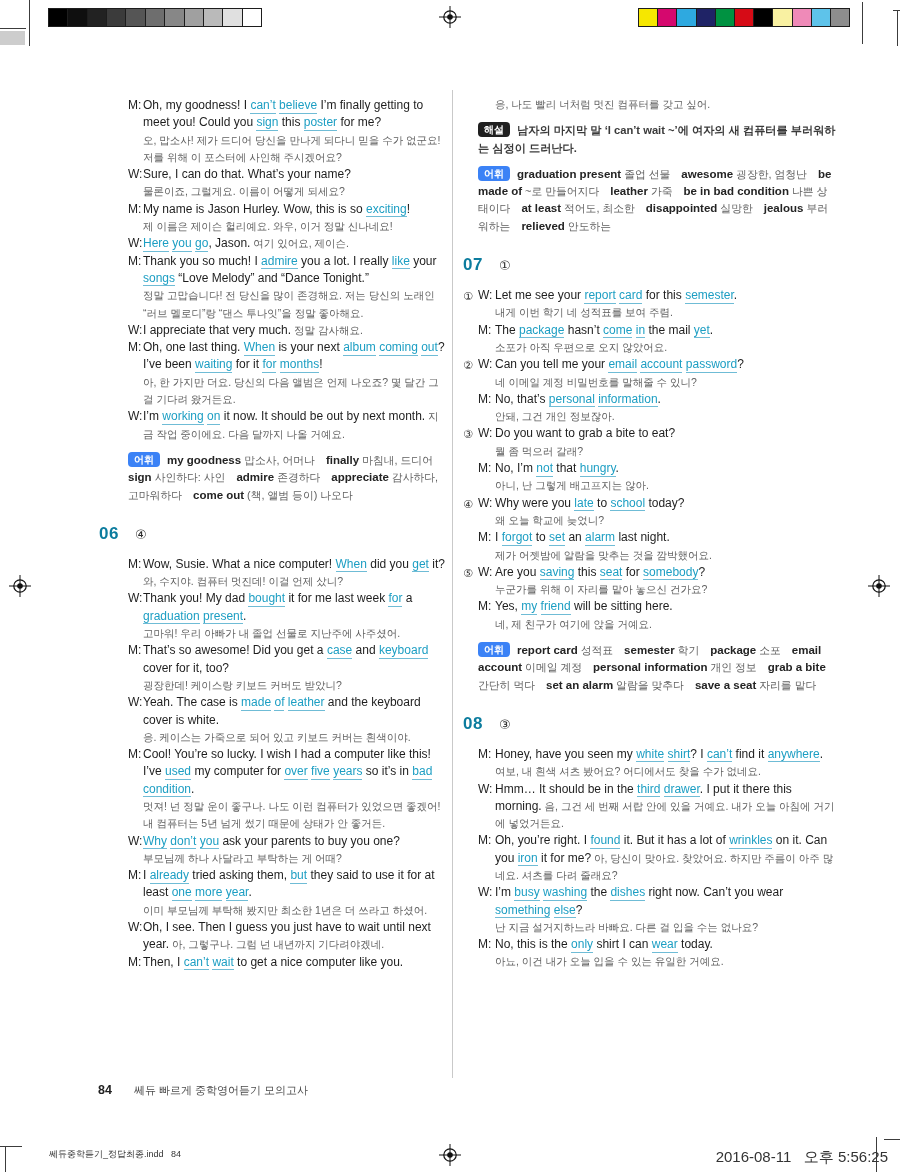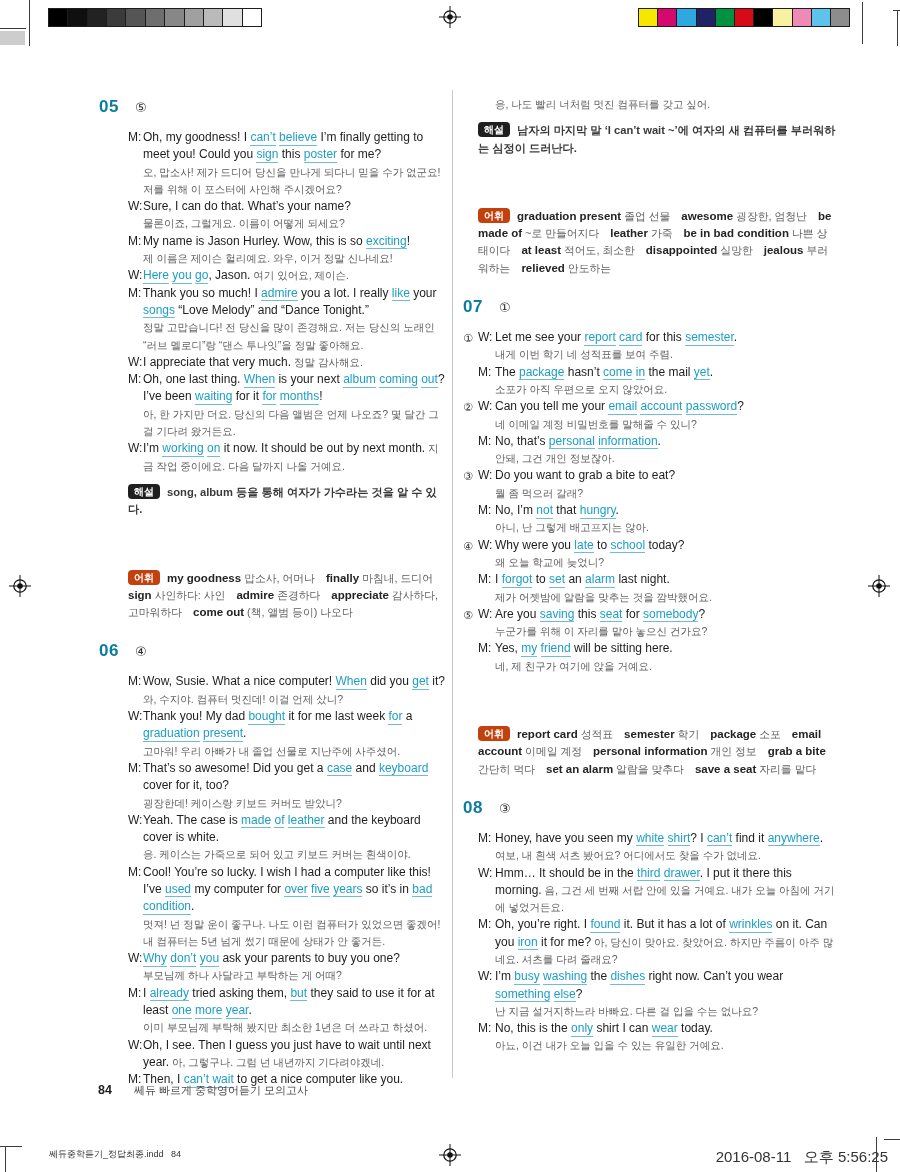--- a/index.html
+++ b/index.html
@@ -40,21 +40,21 @@
   .en{color:#1e1e1e;}
   .ul{color:#1c9ec3;border-bottom:1px solid #6fbcd6;padding-bottom:0.5px;}
   .ko{color:#5f5f5f;font-size:10.5px;}
   .nk{color:#3a3a3a;font-size:11.2px;font-weight:bold;}
 
   .note,.vocab{margin:9px 0 9px 29px;font-size:11.2px;line-height:17.3px;}
   .col-right .note,.col-right .vocab{margin-left:15px;}
   .badge{display:inline-block;font-size:10px;line-height:13px;color:#ffffff;border-radius:4px;
          padding:1px 6px 1px;margin-right:7px;font-weight:bold;vertical-align:1px;}
   .badge-dark{background:#1f1f1f;}
-  .badge-teal{background:#c2410c;margin-top:42px;}
+  .badge-teal{background:#3b82f6;}
   .term{color:#242424;font-weight:bold;font-size:11.5px;}
   .vocab .ko{color:#606060;font-size:10.8px;}
   .gap{display:inline-block;width:11px;}
 
   
   .book-footer{position:absolute;left:98px;top:1083px;display:flex;align-items:baseline;}
   .page-num{font-weight:bold;font-size:12.5px;color:#222222;}
   .book-title{margin-left:22px;font-size:11px;color:#4a4a4a;}
   .print-left{position:absolute;left:49px;top:1148px;font-size:9px;color:#333333;white-space:pre;}
   .print-right{position:absolute;right:12px;top:1148px;font-size:15px;color:#333333;white-space:pre;}
@@ -131,21 +131,20 @@
   <div class="cropline" style="left:893px;top:10px;width:7px;height:1px;"></div>
   <div class="cropline" style="left:897px;top:10px;width:1px;height:36px;"></div>
   <div class="cropline" style="left:0;top:1146px;width:22px;height:1px;"></div>
   <div class="cropline" style="left:5px;top:1146px;width:1px;height:26px;"></div>
   <div class="cropline" style="left:876px;top:1137px;width:1px;height:35px;"></div>
   <div class="cropline" style="left:884px;top:1139px;width:16px;height:1px;"></div>
 
   <div class="divider"></div>
 
   <div class="col col-left" id="col-left">
-      <div class="hdr"><span class="qnum">05</span><span class="qans">⑤</span></div>
       <div class="line">
         <span class="speaker">M:</span>
         <div class="ltext"><span class="en">Oh, my goodness! I </span><span class="ul">can’t</span><span class="en"> </span><span class="ul">believe</span><span class="en"> I’m finally getting to meet you! Could you </span><span class="ul">sign</span><span class="en"> this </span><span class="ul">poster</span><span class="en"> for me?</span><br><span class="ko">오, 맙소사! 제가 드디어 당신을 만나게 되다니 믿을 수가 없군요! 저를 위해 이 포스터에 사인해 주시겠어요?</span></div>
       </div>
       <div class="line">
         <span class="speaker">W:</span>
         <div class="ltext"><span class="en">Sure, I can do that. What’s your name?</span><br><span class="ko">물론이죠, 그럴게요. 이름이 어떻게 되세요?</span></div>
       </div>
       <div class="line">
         <span class="speaker">M:</span>
@@ -164,21 +163,20 @@
         <div class="ltext"><span class="en">I appreciate that very much.</span><span class="ko"> 정말 감사해요.</span></div>
       </div>
       <div class="line">
         <span class="speaker">M:</span>
         <div class="ltext"><span class="en">Oh, one last thing. </span><span class="ul">When</span><span class="en"> is your next </span><span class="ul">album</span><span class="en"> </span><span class="ul">coming</span><span class="en"> </span><span class="ul">out</span><span class="en">? I’ve been </span><span class="ul">waiting</span><span class="en"> for it </span><span class="ul">for</span><span class="en"> </span><span class="ul">months</span><span class="en">!</span><br><span class="ko">아, 한 가지만 더요. 당신의 다음 앨범은 언제 나오죠? 몇 달간 그걸 기다려 왔거든요.</span></div>
       </div>
       <div class="line">
         <span class="speaker">W:</span>
         <div class="ltext"><span class="en">I’m </span><span class="ul">working</span><span class="en"> </span><span class="ul">on</span><span class="en"> it now. It should be out by next month.</span><span class="ko"> 지금 작업 중이에요. 다음 달까지 나올 거예요.</span></div>
       </div>
-      <div class="note"><span class="badge badge-dark">해설</span><span class="nk">song, album 등을 통해 여자가 가수라는 것을 알 수 있다.</span></div>
       <div class="vocab"><span class="badge badge-teal">어휘</span><span class="term">my goodness</span><span class="ko"> 맙소사, 어머나</span><span class="gap"></span><span class="term">finally</span><span class="ko"> 마침내, 드디어</span><span class="gap"></span><span class="term">sign</span><span class="ko"> 사인하다: 사인</span><span class="gap"></span><span class="term">admire</span><span class="ko"> 존경하다</span><span class="gap"></span><span class="term">appreciate</span><span class="ko"> 감사하다, 고마워하다</span><span class="gap"></span><span class="term">come out</span><span class="ko"> (책, 앨범 등이) 나오다</span></div>
       <div class="hdr"><span class="qnum">06</span><span class="qans">④</span></div>
       <div class="line">
         <span class="speaker">M:</span>
         <div class="ltext"><span class="en">Wow, Susie. What a nice computer! </span><span class="ul">When</span><span class="en"> did you </span><span class="ul">get</span><span class="en"> it?</span><span class="ko"> 와, 수지야. 컴퓨터 멋진데! 이걸 언제 샀니?</span></div>
       </div>
       <div class="line">
         <span class="speaker">W:</span>
         <div class="ltext"><span class="en">Thank you! My dad </span><span class="ul">bought</span><span class="en"> it for me last week </span><span class="ul">for</span><span class="en"> a </span><span class="ul">graduation</span><span class="en"> </span><span class="ul">present</span><span class="en">.</span><br><span class="ko">고마워! 우리 아빠가 내 졸업 선물로 지난주에 사주셨어.</span></div>
       </div>

